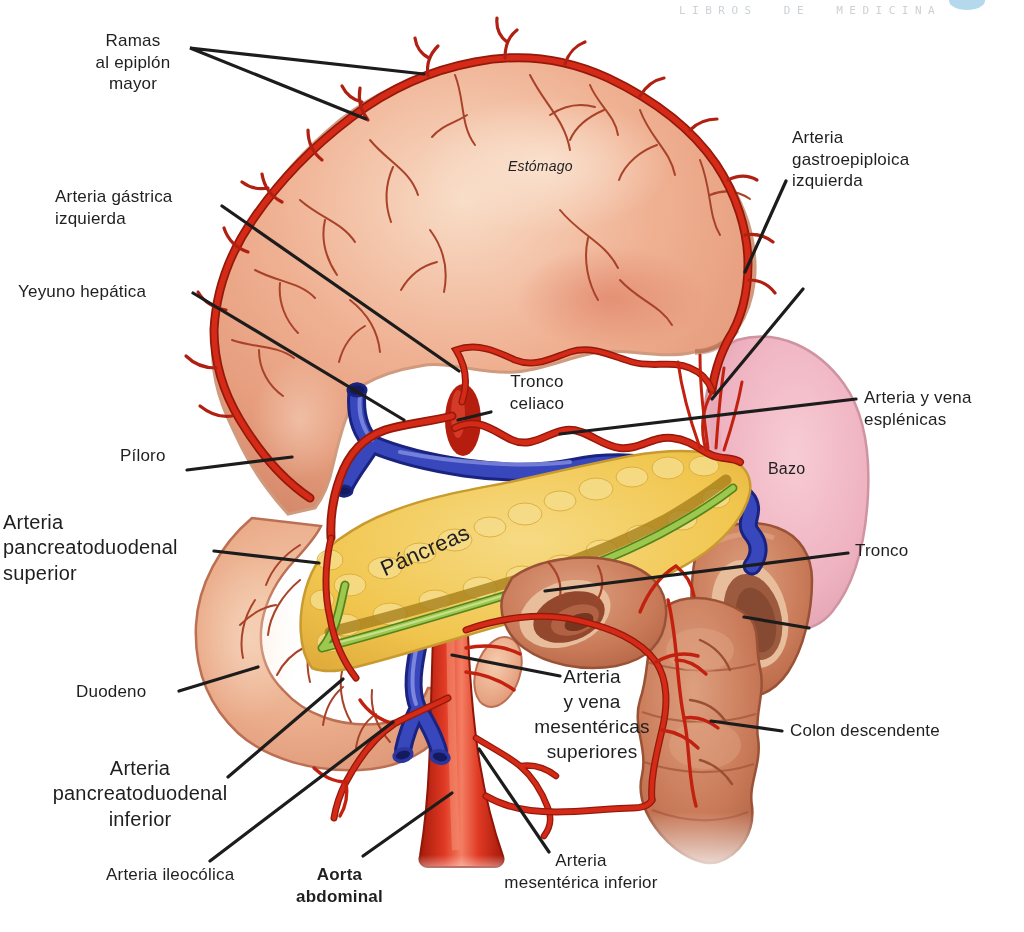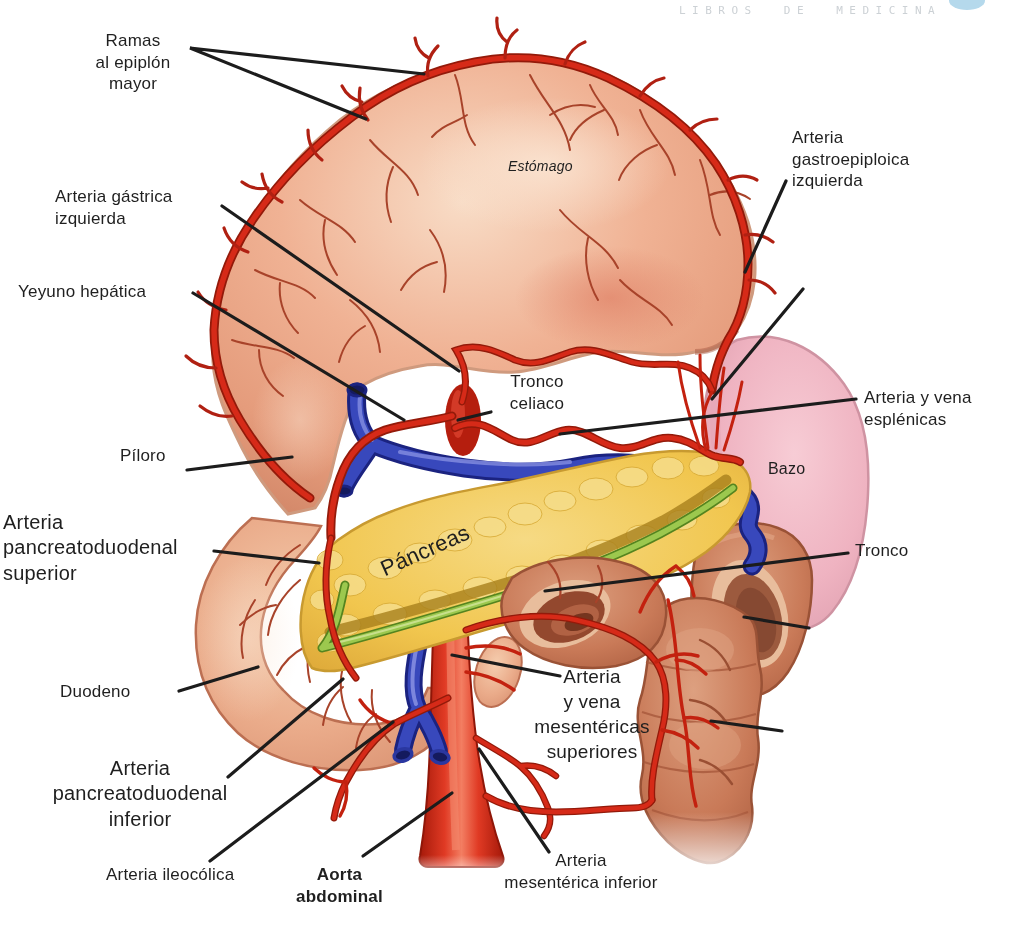--- a/index.html
+++ b/index.html
@@ -377,25 +377,26 @@
 celiaco</div>
 <div class="lbl" style="left:864px;top:387px;">Arteria y vena
 esplénicas</div>
 <div class="lbl" style="left:120px;top:445px;">Píloro</div>
 <div class="lbl" style="left:768px;top:459px;font-size:16px;">Bazo</div>
 <div class="lbl s20" style="left:3px;top:510px;">Arteria
 pancreatoduodenal
 superior</div>
 <div class="lbl rot" style="left:382px;top:556px;">Páncreas</div>
 <div class="lbl" style="left:855px;top:540px;">Tronco</div>
-<div class="lbl" style="left:60px;top:681px;text-align:center;">Duodeno</div>
+<div class="lbl" style="left:76px;top:681px;text-align:center;">Duodeno</div>
 <div class="lbl center s19" style="left:533px;top:664px;width:118px;">Arteria
 y vena
 mesentéricas
 superiores</div>
+<div class="lbl" style="left:790px;top:720px;">Colon descendente</div>
 <div class="lbl center s20" style="left:47px;top:756px;width:186px;">Arteria
 pancreatoduodenal
 inferior</div>
 <div class="lbl" style="left:106px;top:864px;text-align:right;">Arteria ileocólica</div>
 <div class="lbl center" style="left:277px;top:864px;width:125px;font-weight:bold;">Aorta
 abdominal</div>
 <div class="lbl center" style="left:470px;top:850px;width:222px;">Arteria
 mesentérica inferior</div>
 
 </div>

